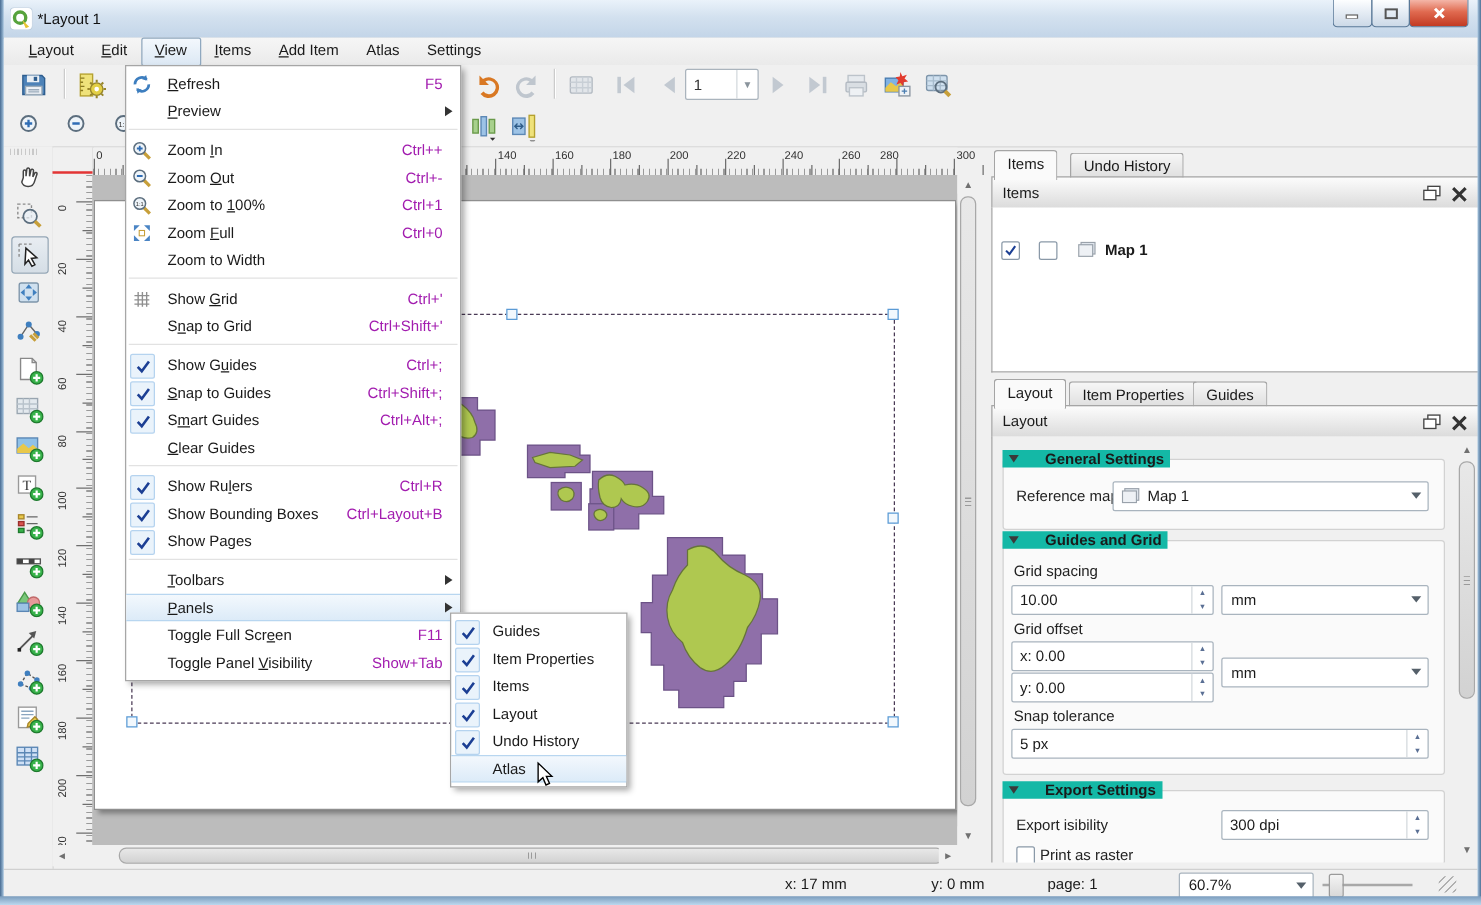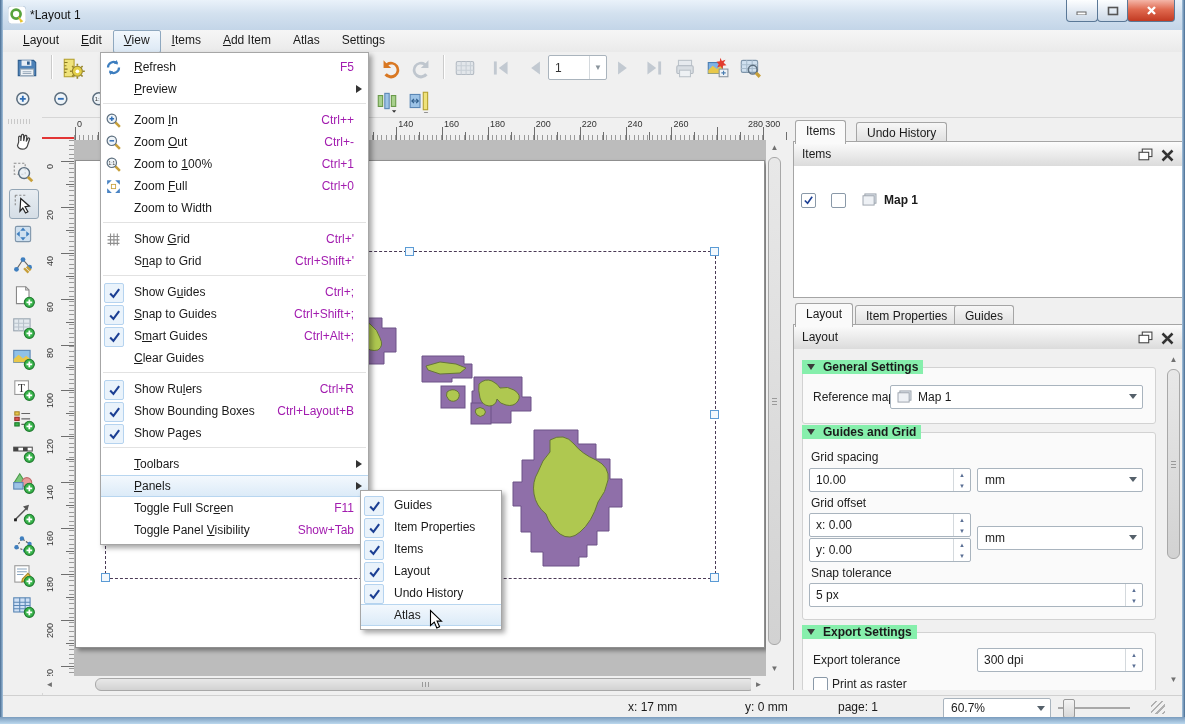--- a/index.html
+++ b/index.html
@@ -65,21 +65,21 @@
   .tab.active{background:#fafafa;height:20px;z-index:3;}
   .panel-title{background:linear-gradient(#fcfcfc,#dadada);border:1px solid #a5a5a5;}
   .panel-title .lbl{position:absolute;left:8px;top:5px;}
   .pt-btn{position:absolute;top:6px;width:15px;height:13px;}
   .items-table{background:#fff;border:1px solid #a5a5a5;border-top:none;}
   .it-header{position:absolute;left:0;top:0;right:0;height:22px;background:#fafafa;border-bottom:1px solid #dcdcdc;}
   .cb{width:13px;height:13px;background:#fff;border:1px solid #8a99a8;border-radius:2px;display:flex;align-items:center;justify-content:center;}
   .cb svg{width:11px;height:11px;}
   .layout-content{background:#f0f0f0;border-left:1px solid #a5a5a5;border-right:1px solid #a5a5a5;overflow:hidden;}
   .groupbox{position:absolute;border:1px solid #d2d2d2;border-radius:3px;background:#fafafa;}
-  .sect-head{position:absolute;background:#86efac;padding:0 5px;font-weight:bold;display:flex;align-items:center;gap:8px;z-index:2;}
+  .sect-head{position:absolute;background:#14b8a6;padding:0 5px;font-weight:bold;display:flex;align-items:center;gap:21px;z-index:2;}
   .tri{width:0;height:0;border-left:4.5px solid transparent;border-right:4.5px solid transparent;border-top:6px solid #3a3a3a;}
   .field-label{position:absolute;color:#222;}
   .spin{position:absolute;background:#fff;border:1px solid #a9b4be;border-radius:2px;}
   .spin .val{position:absolute;left:6px;top:4px;}
   .spin .arrows{position:absolute;right:0;top:0;bottom:0;width:16px;border-left:1px solid #d4d9dd;
     display:flex;flex-direction:column;align-items:center;justify-content:space-around;color:#5a6f94;font-size:6px;}
   .combo{position:absolute;background:#fff;border:1px solid #a9b4be;border-radius:2px;}
   .combo .val{position:absolute;left:7px;top:4px;}
   .combo .dd{position:absolute;right:5px;top:8px;width:0;height:0;border-left:4px solid transparent;border-right:4px solid transparent;border-top:5px solid #55606a;}
   
@@ -448,21 +448,21 @@
       <div class="htick" style="left: 505.68px; height: 13px;"></div>
       <span class="hnum" style="left: 507.68px;">220</span>
       <div class="htick" style="left: 528.62px; height: 8px;"></div>
       <div class="htick" style="left: 551.56px; height: 13px;"></div>
       <span class="hnum" style="left: 553.56px;">240</span>
       <div class="htick" style="left: 574.5px; height: 8px;"></div>
       <div class="htick" style="left: 597.44px; height: 13px;"></div>
       <span class="hnum" style="left: 599.44px;">260</span>
       <div class="htick" style="left: 620.38px; height: 8px;"></div>
       <div class="htick" style="left: 643.32px; height: 13px;"></div>
-      <span class="hnum" style="left: 674px;">280</span>
+      <span class="hnum" style="left: 630px;">280</span>
       <div class="htick" style="left: 666.26px; height: 8px;"></div>
       <div class="htick" style="left: 689.2px; height: 13px;"></div>
       <span class="hnum" style="left: 691.2px;">300</span>
       <div class="htick" style="left: 712.14px; height: 8px;"></div>
     </div>
   <div class="abs vruler" id="vruler">
       <div class="vtick" style="top: 21px; width: 13px; right: 0px;"></div>
       <span class="vnum" style="top: 24px;">0</span>
       <div class="vtick" style="top: 43.94px; width: 8px; right: 0px;"></div>
       <div class="vtick" style="top: 66.88px; width: 13px; right: 0px;"></div>
@@ -651,21 +651,21 @@
           <span>▲</span>
           <span>▼</span>
         </span>
     </div>
 
     <div class="groupbox" style="left:8px;top:283px;width:352px;height:58px;"></div>
     <div class="sect-head" style="left:8px;top:276px;">
         <span class="tri"></span>
         <span>Export Settings</span>
       </div>
-    <span class="field-label" style="left:19px;top:304px;">Export tolerance</span>
+    <span class="field-label" style="left:19px;top:304px;">Export isibility</span>
     <div class="spin" style="left:183px;top:299px;width:164px;height:22px;">
       <span class="val">300 dpi</span>
         <span class="arrows">
           <span>▲</span>
           <span>▼</span>
         </span>
     </div>
     <span class="abs cb" style="left:19px;top:328px;"></span>
     <span class="field-label" style="left:38px;top:328px;">Print as raster</span>
 

